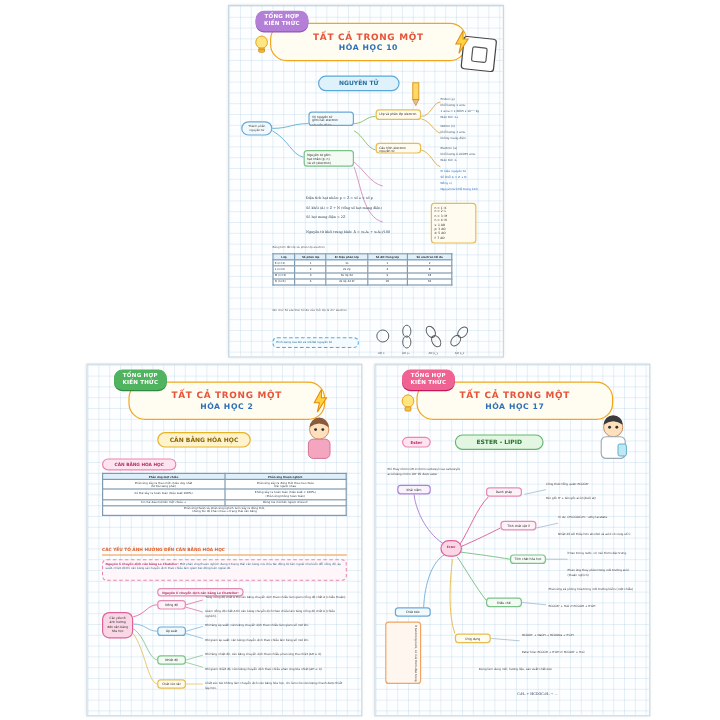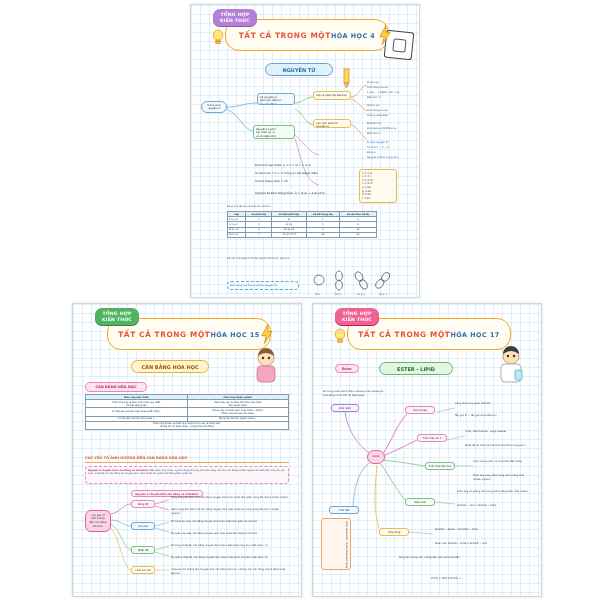--- a/index.html
+++ b/index.html
@@ -40,21 +40,21 @@
     padding:3px 7px;border-radius:7px;text-align:center;
     box-shadow:0 1px 0 #8e59b4;
     z-index:4;letter-spacing:.2px;
   }
   .ribbon.green{background:#4fb35f;box-shadow:0 1px 0 #2f8a3f;}
   .ribbon.pink{background:#f06292;box-shadow:0 1px 0 #c2185b;}
   .title-box{
     position:absolute;left:26px;right:22px;top:2px;height:30px;
     border:1.4px solid #f2a71b;border-radius:14px;
     background:#fffdf2;
-    display:flex;flex-direction:row;align-items:center;justify-content:center;
+    display:flex;flex-direction:column;align-items:center;justify-content:center;
   }
   .title-box .t1{font-size:7.4px;font-weight:bold;color:#e8543a;letter-spacing:.6px;}
   .title-box .t2{font-size:6.4px;font-weight:bold;color:#2f6fb5;letter-spacing:.5px;margin-top:1px;}
   .bulb{
     position:absolute;left:12px;top:12px;width:14px;height:18px;z-index:5;
   }
   .bolt{position:absolute;right:20px;top:8px;width:12px;height:20px;z-index:5;}
   .corner-note{
     position:absolute;right:6px;top:26px;width:26px;height:26px;
     border:1.2px solid #444;border-radius:3px;background:#fff;
@@ -114,21 +114,21 @@
 </style>
 </head>
 <body>
 
 <div class="page" id="page-10">
   <div class="grid"></div>
 
   <div class="banner">
     <div class="title-box">
       <div class="t1">TẤT CẢ TRONG MỘT</div>
-      <div class="t2">HÓA HỌC 4</div>
+      <div class="t2">HÓA HỌC 10</div>
     </div>
     <div class="ribbon" style="white-space:pre-line">TỔNG HỢP
 KIẾN THỨC</div>
     <svg class="bulb" viewBox="0 0 20 26">
       <ellipse cx="10" cy="9" rx="7" ry="7.5" fill="#ffe680" stroke="#e8a21b" stroke-width="1.2"></ellipse>
       <rect x="6.5" y="16" width="7" height="5" rx="1.2" fill="#f6c344" stroke="#d08c10" stroke-width="1"></rect>
       <line x1="7" y1="18" x2="13" y2="18" stroke="#b57707" stroke-width=".8"></line>
     </svg>
     <svg class="bolt" viewBox="0 0 14 22">
       <polygon points="8,0 1,13 6,13 4,22 13,8 8,8" fill="#ffd23f" stroke="#e08b12" stroke-width="1"></polygon>
@@ -263,21 +263,21 @@
     <polygon points="5,16 10,16 7.5,21" fill="#f0c28a" stroke="#b58141" stroke-width=".6"></polygon>
   </svg>
 </div>
 
 <div class="page" id="page-11">
   <div class="grid"></div>
 
   <div class="banner">
     <div class="title-box">
       <div class="t1">TẤT CẢ TRONG MỘT</div>
-      <div class="t2">HÓA HỌC 15</div>
+      <div class="t2">HÓA HỌC 2</div>
     </div>
     <div class="ribbon green" style="white-space:pre-line">TỔNG HỢP
 KIẾN THỨC</div>
     <svg class="bolt" viewBox="0 0 14 22">
       <polygon points="8,0 1,13 6,13 4,22 13,8 8,8" fill="#ffd23f" stroke="#e08b12" stroke-width="1"></polygon>
     </svg>
   </div>
 
   <svg class="kid" style="left:176px;top:42px;width:34px;height:42px;" viewBox="0 0 34 42">
     <circle cx="17" cy="12" r="8" fill="#ffe0bd" stroke="#c98b5a" stroke-width=".8"></circle>

